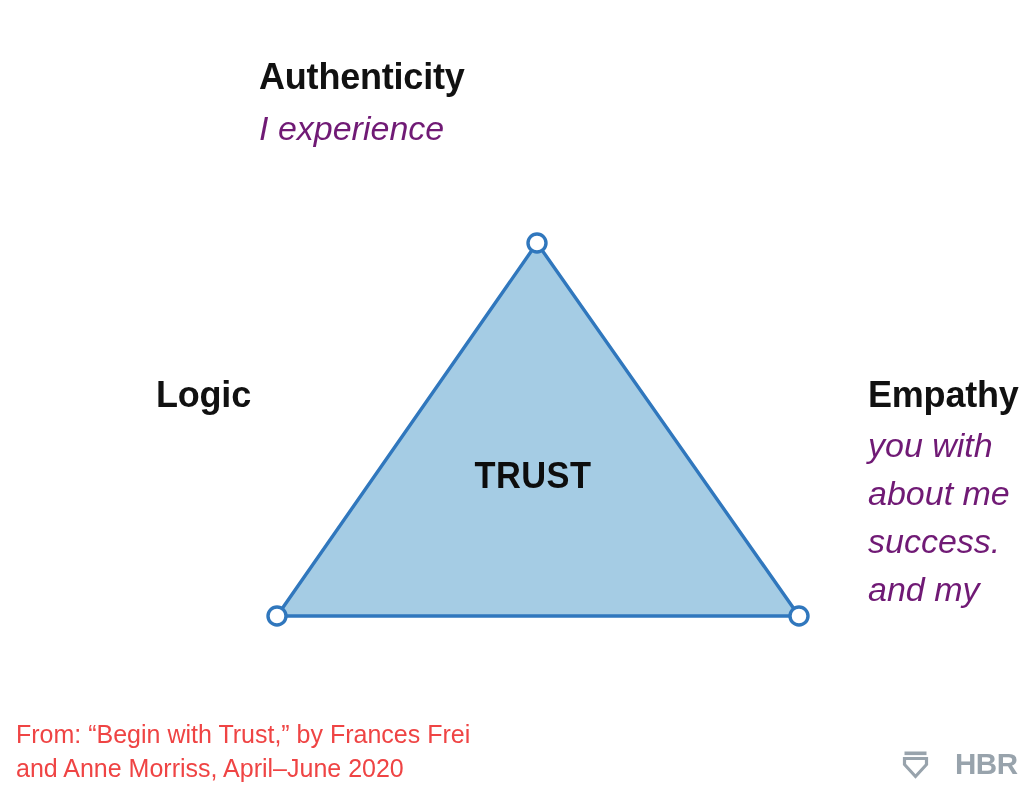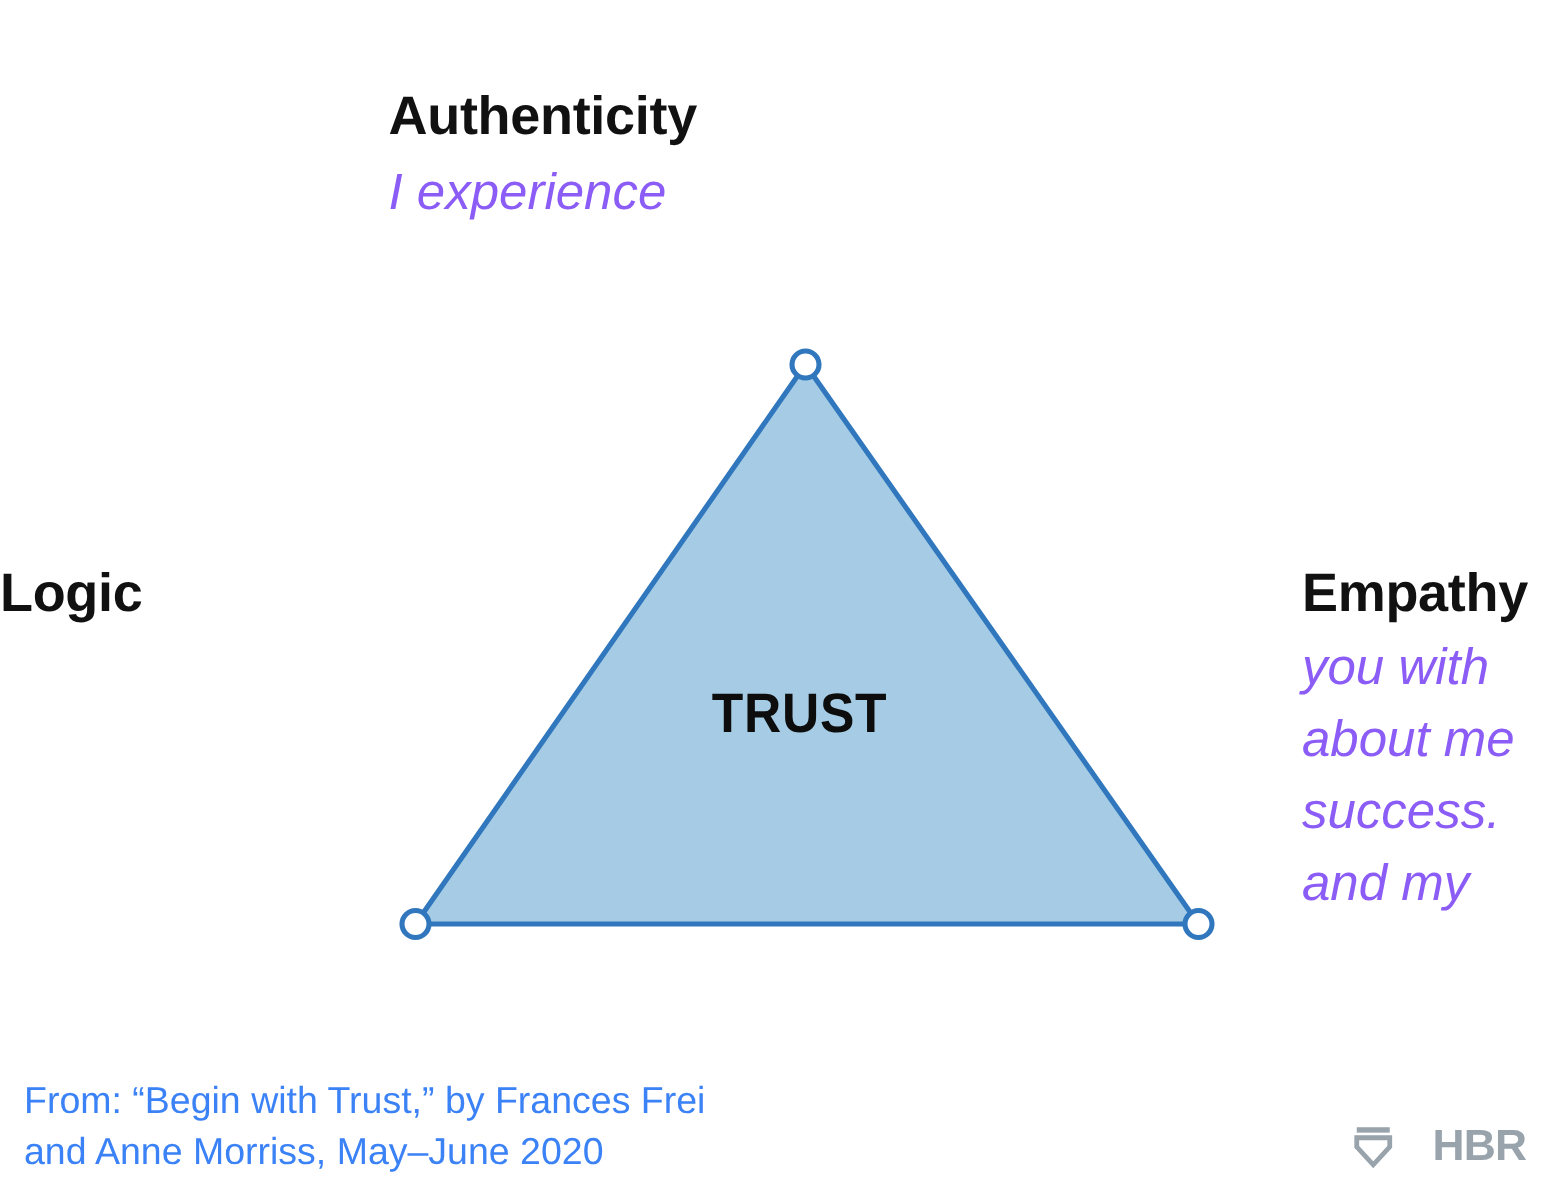--- a/index.html
+++ b/index.html
@@ -44,42 +44,42 @@
     font-size: 36px;
     line-height: 42px;
     letter-spacing: -0.2px;
     color: #111111;
     white-space: nowrap;
   }
   .vertex-desc {
     font-style: italic;
     font-size: 34px;
     line-height: 48px;
-    color: #8b5cf6;
+    color: #701a75;
   }
   .vertex-desc .ln {
     display: block;
     white-space: nowrap;
   }
 
   
   #label-authenticity {
     left: 259px;
     top: 56px;
     width: 560px;
     text-align: left;
   }
   #label-authenticity .vertex-heading { margin-bottom: 6px; }
 
   
   #label-logic {
     left: 0px;
     top: 374px;
     width: 251px;
-    text-align: left;
+    text-align: right;
   }
   #label-logic .vertex-heading { margin-bottom: 5px; }
 
   
   #label-empathy {
     left: 838px;
     top: 374px;
     width: 190px;
     text-align: left;
     margin-left: 30px;
@@ -102,21 +102,21 @@
     transform-origin: center center;
   }
 
   
   #source-note {
     position: absolute;
     left: 16px;
     top: 717px;
     font-size: 25px;
     line-height: 34px;
-    color: #3b82f6;
+    color: #ef4444;
     font-weight: normal;
   }
   #source-note .ln { display: block; white-space: nowrap; }
 
   
   #hbr-logo {
     position: absolute;
     right: 16px;
     top: 747px;
     height: 34px;
@@ -165,21 +165,21 @@
     <div class="vertex-desc">
       <span class="ln">you with</span>
       <span class="ln">about me</span>
       <span class="ln">success.</span>
       <span class="ln">and my</span>
     </div>
   </div>
 
   <div id="source-note">
     <span class="ln">From: “Begin with Trust,” by Frances Frei</span>
-    <span class="ln">and Anne Morriss, May–June 2020</span>
+    <span class="ln">and Anne Morriss, April–June 2020</span>
   </div>
 
   <div id="hbr-logo">
     <svg id="hbr-mark" width="27" height="30" viewBox="0 0 27 30">
       <rect x="2.5" y="2.5" width="22" height="3.6" fill="#98a3ac"></rect>
       <path d="M2.5 9.5 L24.5 9.5 L24.5 15.5 L13.5 27.5 L2.5 15.5 Z" fill="none" stroke="#98a3ac" stroke-width="3.2" stroke-linejoin="miter"></path>
     </svg>
     <span id="hbr-wordmark">HBR</span>
   </div>
 

